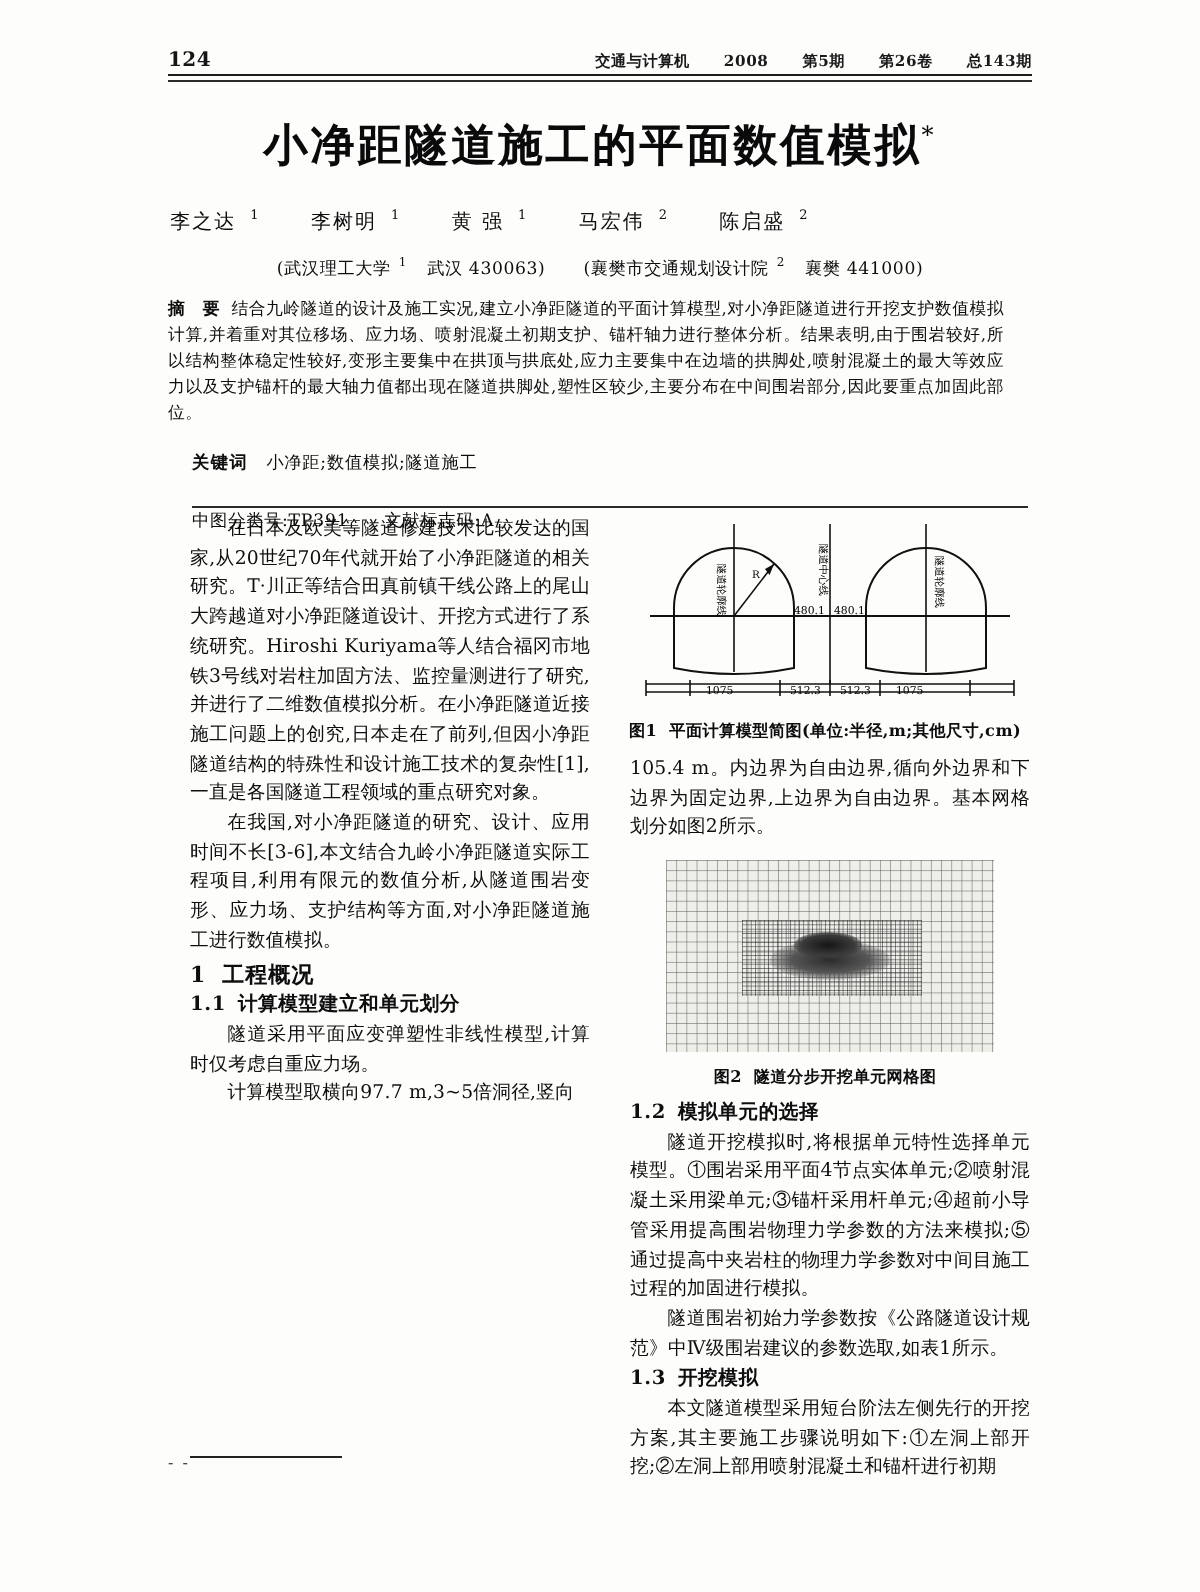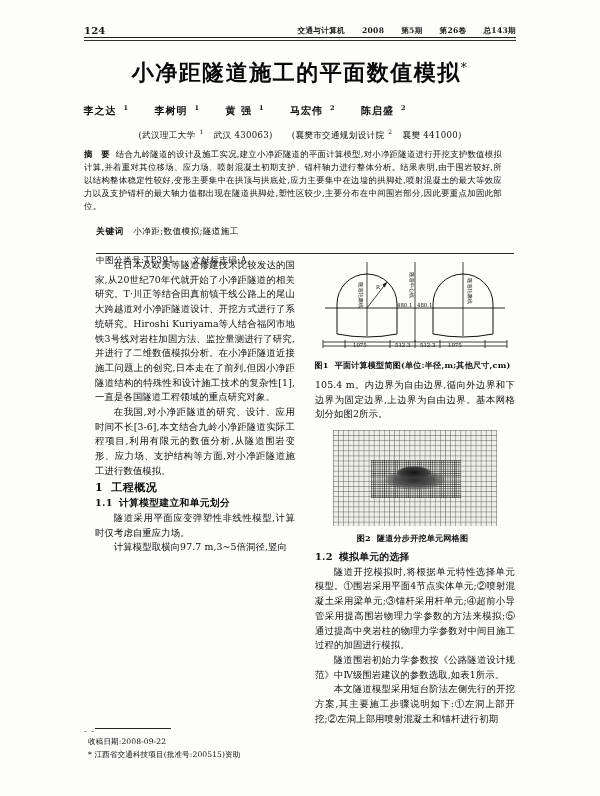--- a/index.html
+++ b/index.html
@@ -77,21 +77,21 @@
     font-size: 12px;
     vertical-align: super;
     font-weight: 400;
   }
   .authors {
     position: absolute;
     left: 0; top: 104px;
     width: 483px;
     text-align: center;
     font-size: 10px;
-    font-weight: 700;
+    font-weight: 400;
     letter-spacing: 1px;
   }
   .authors span { margin: 0 7px; }
   .authors sup { font-size: 6.5px; }
   .affil {
     position: absolute;
     left: 0; top: 128px;
     width: 600px;
     text-align: center;
     font-size: 8.6px;
@@ -312,24 +312,20 @@
     </div>
     <div class="h2">
       <span class="num">1.1</span><span>计算模型建立和单元划分</span>
     </div>
     <p>隧道采用平面应变弹塑性非线性模型,计算时仅考虑自重应力场。</p>
     <p>计算模型取横向97.7 m,3~5倍洞径,竖向</p>
   </div>
 
   <div class="fn-dash">- -</div>
   <div class="fn-rule"></div>
-  <div class="fn">
-    <div><span>收稿日期:</span><span>2008-09-22</span></div>
-    <div>* 江西省交通科技项目(批准号:200515)资助</div>
-  </div>
 
   <div class="fig1">
     <svg width="200" height="100" viewBox="0 0 200 100">
 
       <path d="M22,78 L22,48 A30,30 0 0 1 52,18 A30,30 0 0 1 82,48 L82,78 Q52,84 22,78 Z" fill="none" stroke="#111" stroke-width="1"></path>
 
       <path d="M118,78 L118,48 A30,30 0 0 1 148,18 A30,30 0 0 1 178,48 L178,78 Q148,84 118,78 Z" fill="none" stroke="#111" stroke-width="1"></path>
 
       <line x1="10" y1="52" x2="190" y2="52" stroke="#111" stroke-width=".9"></line>
 
@@ -380,16 +376,19 @@
   <div class="figcap cap2">
     <span class="fno">图2</span><span>隧道分步开挖单元网格图</span>
   </div>
 
   <div class="col right" style="top:549px;">
     <div class="h2">
       <span class="num">1.2</span><span>模拟单元的选择</span>
     </div>
     <p>隧道开挖模拟时,将根据单元特性选择单元模型。①围岩采用平面4节点实体单元;②喷射混凝土采用梁单元;③锚杆采用杆单元;④超前小导管采用提高围岩物理力学参数的方法来模拟;⑤通过提高中夹岩柱的物理力学参数对中间目施工过程的加固进行模拟。</p>
     <p>隧道围岩初始力学参数按《公路隧道设计规范》中Ⅳ级围岩建议的参数选取,如表1所示。</p>
+    <div class="h2">
+      <span class="num">1.3</span><span>开挖模拟</span>
+    </div>
     <p>本文隧道模型采用短台阶法左侧先行的开挖方案,其主要施工步骤说明如下:①左洞上部开挖;②左洞上部用喷射混凝土和锚杆进行初期</p>
   </div>
 
 </div>
 
 </body></html>

